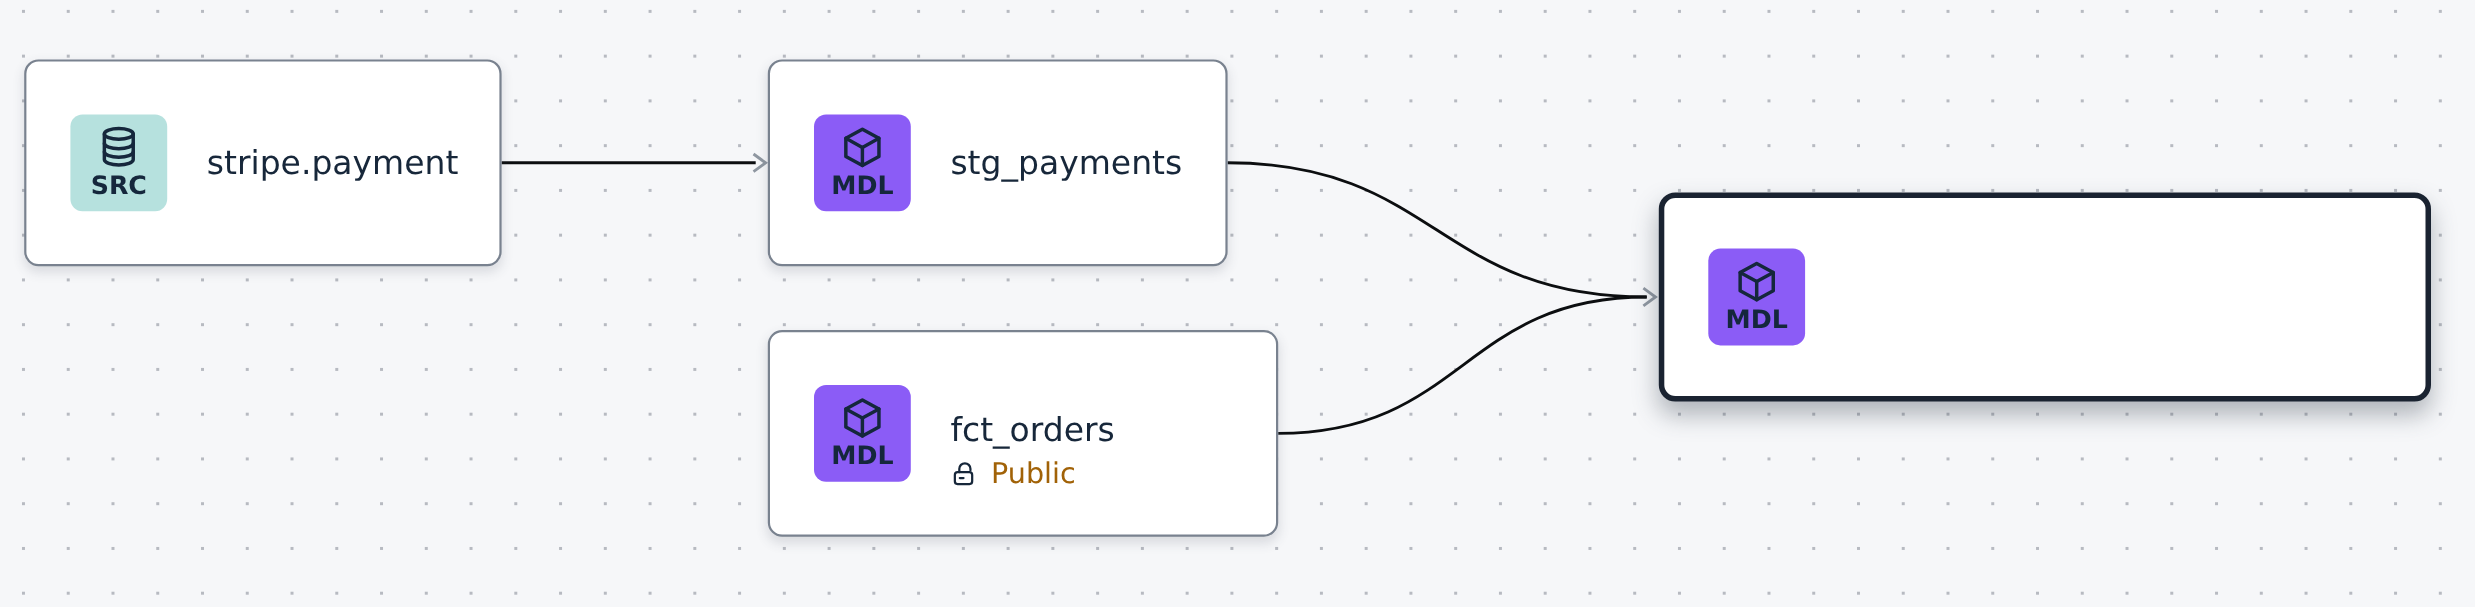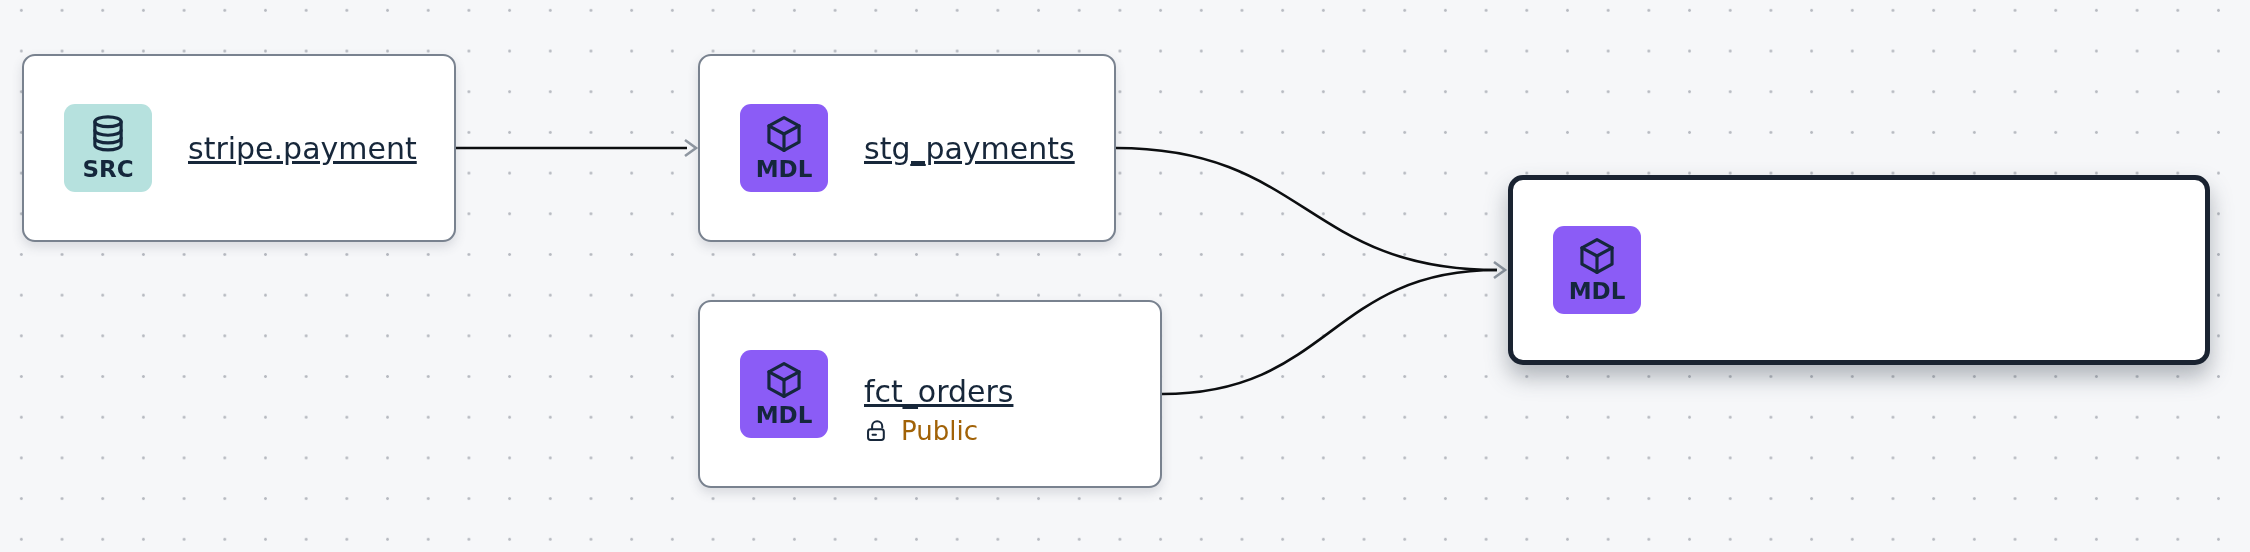--- a/index.html
+++ b/index.html
@@ -86,21 +86,20 @@
     line-height: 1.1;
     color: #15273c;
     letter-spacing: 0px;
     margin-top: 2px;
   }
 
   .node-label {
     font-size: 30px;
     color: #17273a;
     white-space: nowrap;
-    text-decoration: underline;
   }
 
   .text-col {
     display: flex;
     flex-direction: column;
     gap: 7px;
     margin-top: 32px;
   }
   .access-row {
     display: flex;

